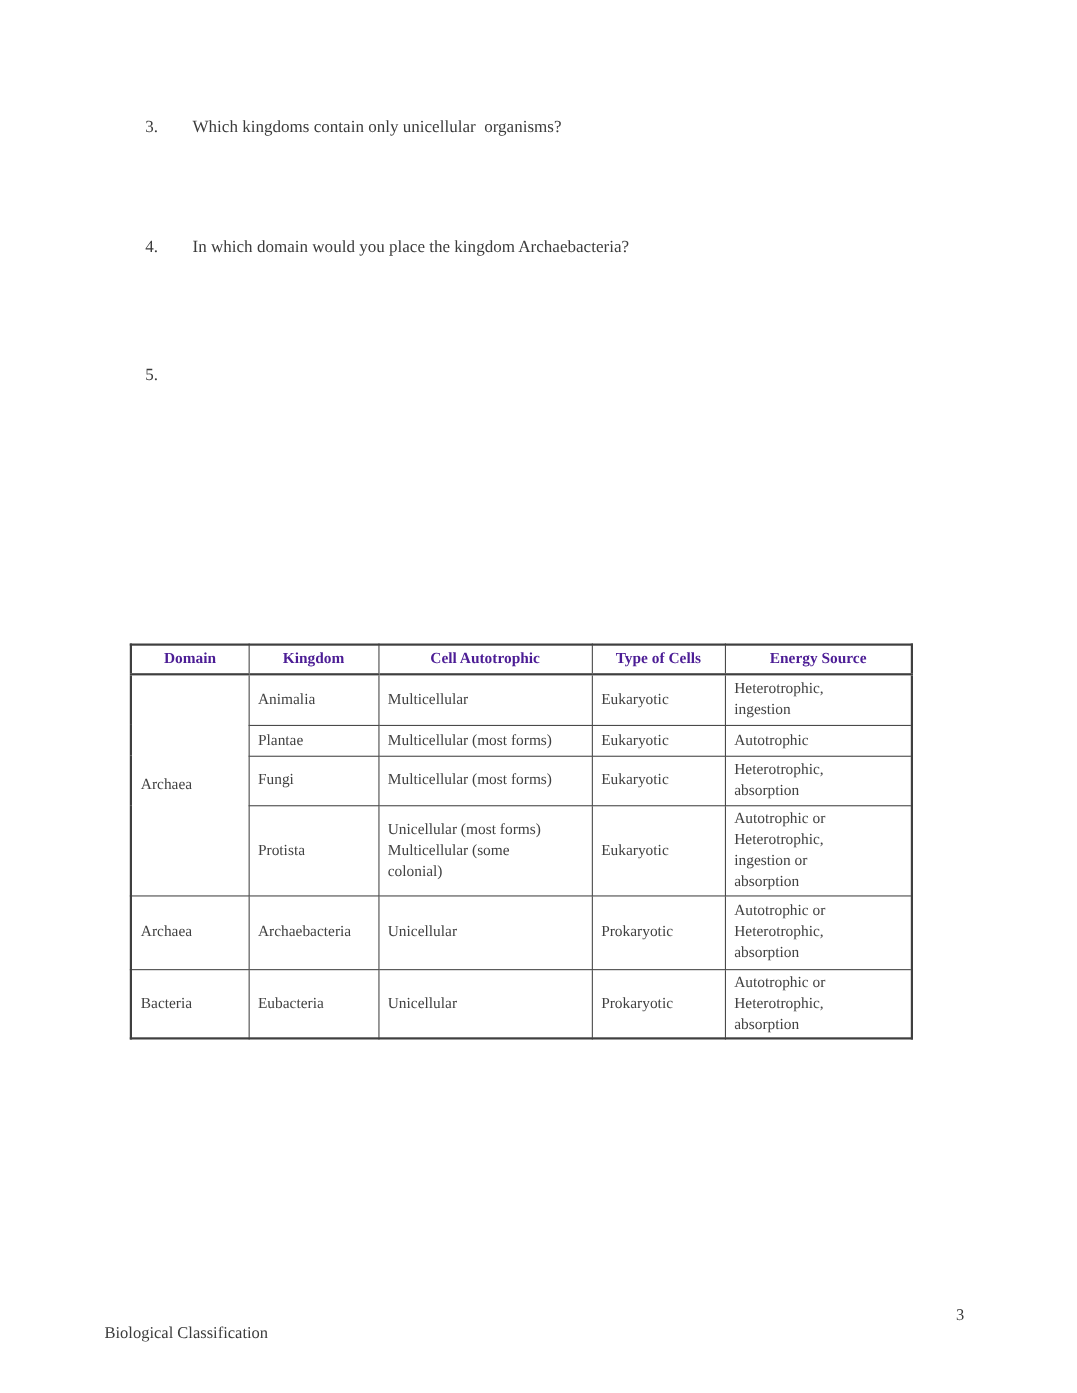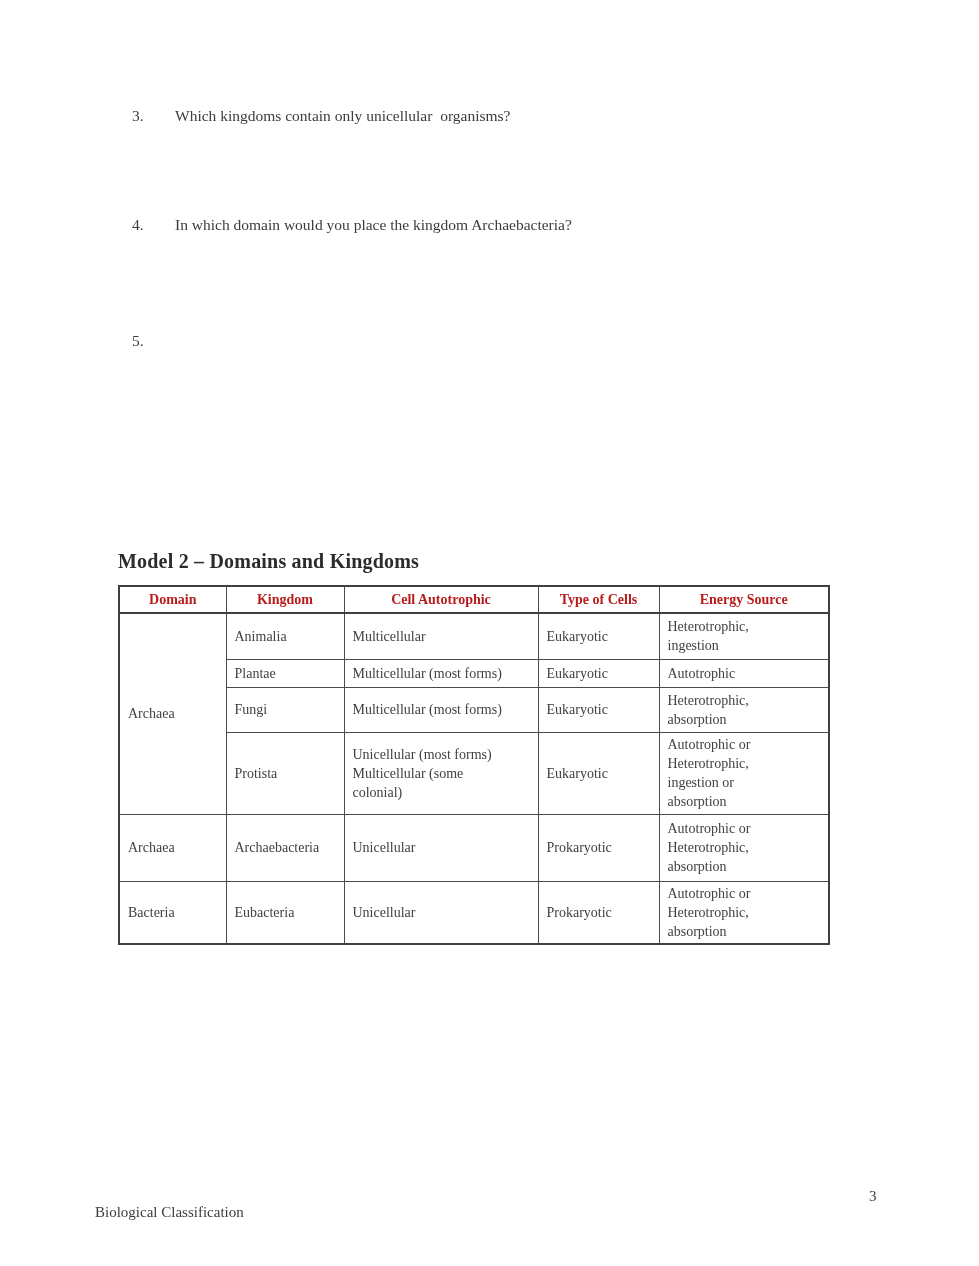--- a/index.html
+++ b/index.html
@@ -61,21 +61,21 @@
     border: 1px solid #4a4a4a;
     padding: 2px 8px;
     vertical-align: middle;
     white-space: pre-line;
     overflow: hidden;
   }
   #model2-table { border: 2px solid #3f3f3f; }
   #model2-table th {
     font-weight: bold;
     text-align: center;
-    color: #b91c1c;
+    color: #4c1d95;
     border-bottom: 2px solid #3f3f3f;
     white-space: nowrap;
     padding: 2px 2px;
   }
   #model2-table td { text-align: left; line-height: 19px; }
   tr.hrow { height: 27px; }
   tr.r0 { height: 46px; }
   tr.r1 { height: 28px; }
   tr.r2 { height: 45px; }
   tr.r3 { height: 82px; }
@@ -103,21 +103,20 @@
 
   <div class="question" id="q4">
     <span class="q-number">4.</span>
     <span class="q-text">In which domain would you place the kingdom Archaebacteria?</span>
   </div>
 
   <div class="question" id="q5">
     <span class="q-number">5.</span>
   </div>
 
-  <div id="model2-title">Model 2 – Domains and Kingdoms</div>
 
   <table id="model2-table">
     <colgroup>
       <col style="width:107px">
       <col style="width:118px">
       <col style="width:194px">
       <col style="width:121px">
       <col style="width:170px">
     </colgroup>
     <thead>

